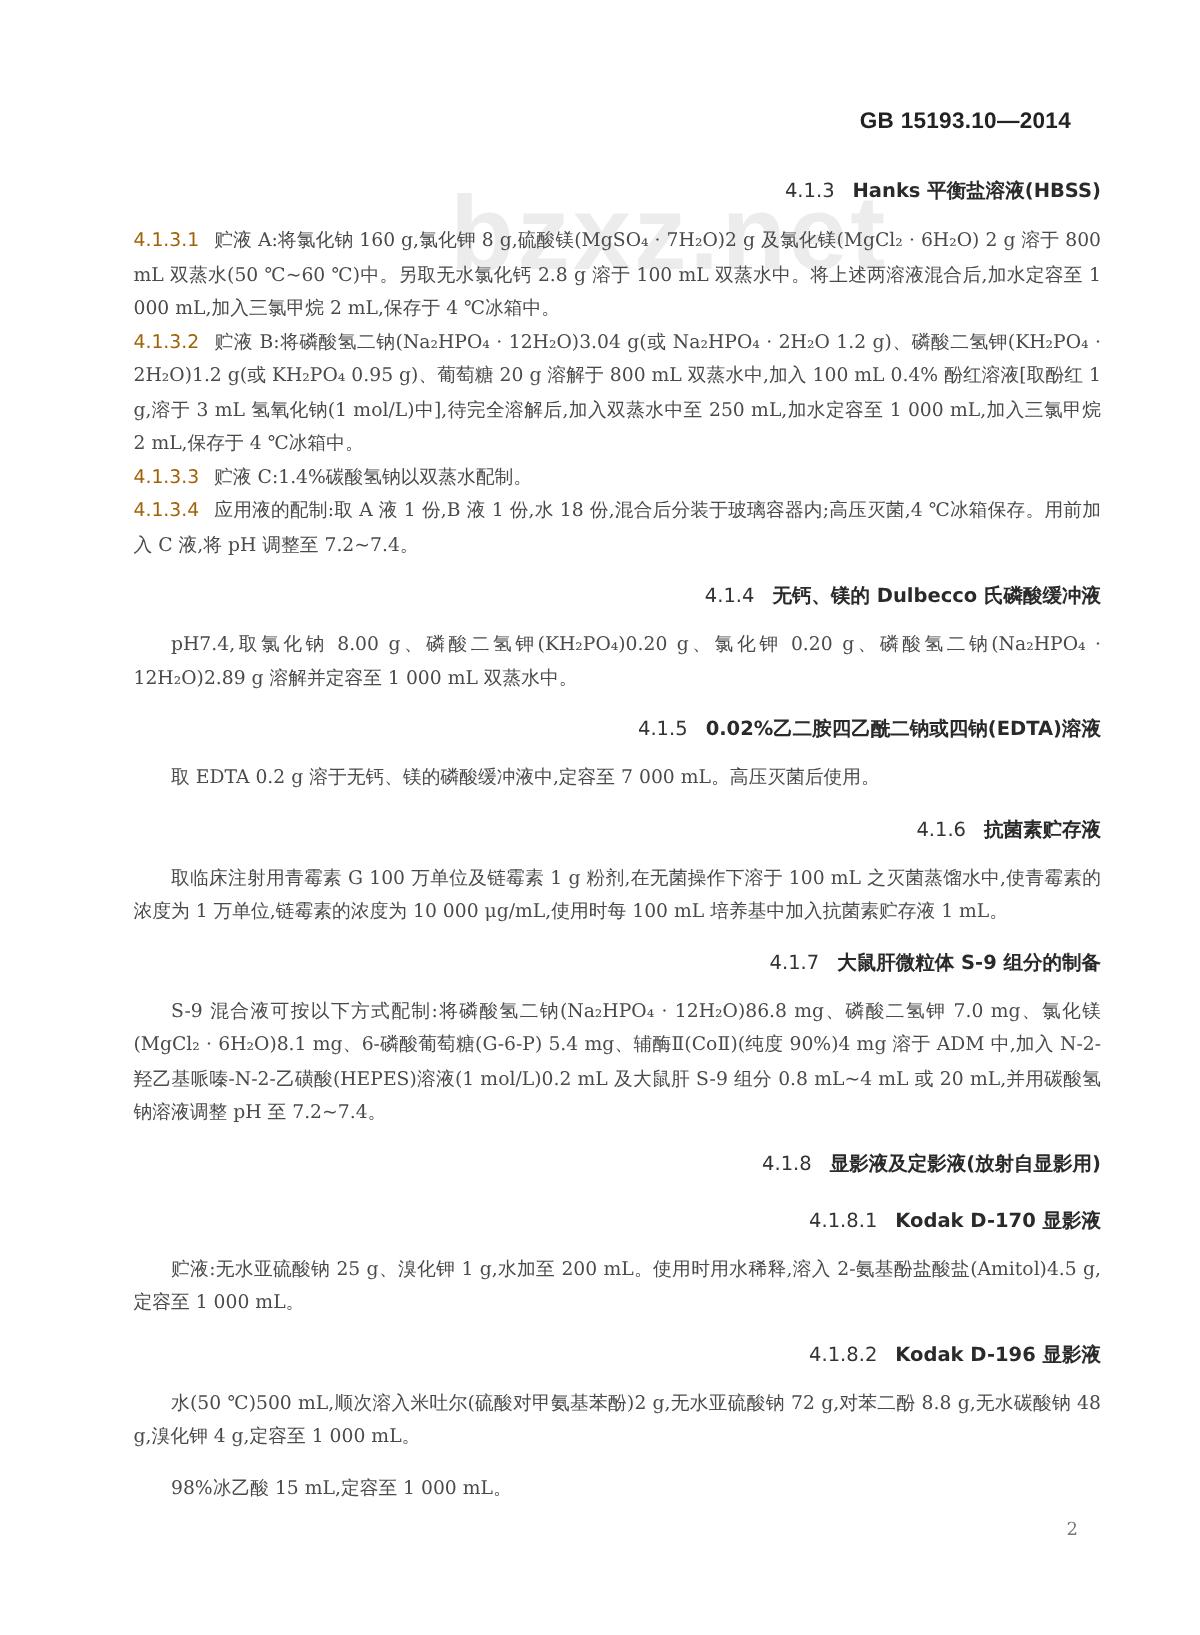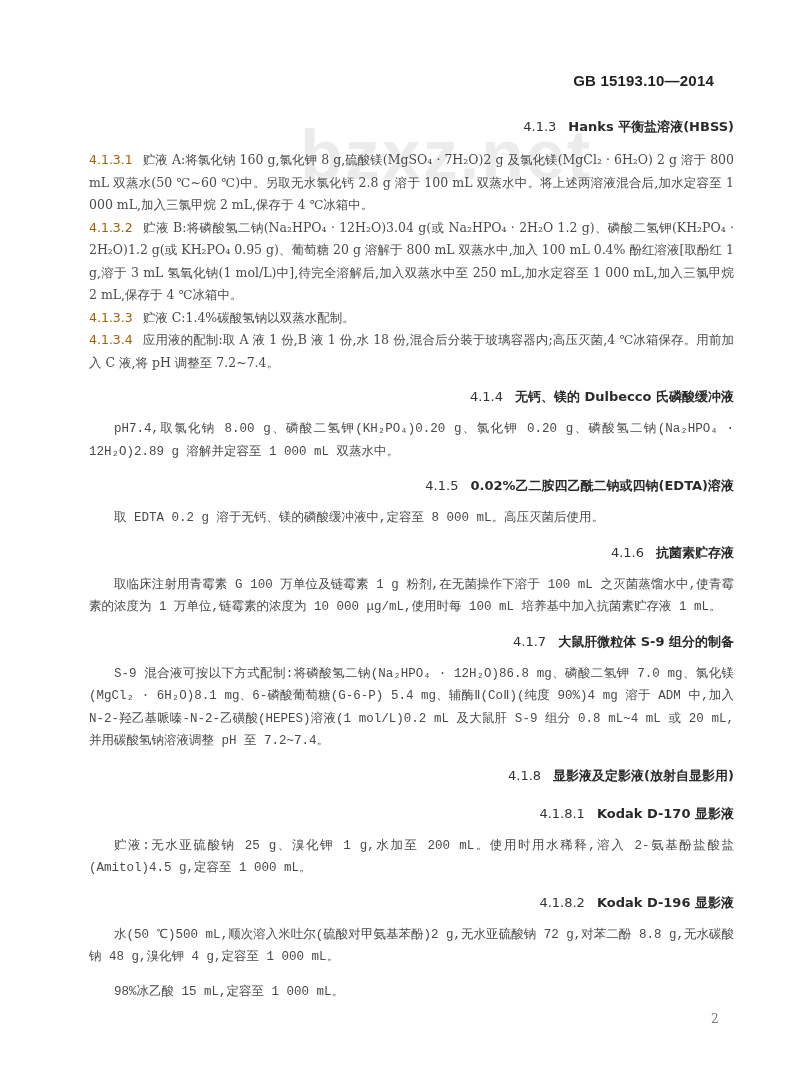--- a/index.html
+++ b/index.html
@@ -9,21 +9,21 @@
   .std-code { position: absolute; right: 86px; top: 72px; font-family: "Liberation Sans", "DejaVu Sans", sans-serif;
               font-weight: bold; font-size: 15px; color: #222; letter-spacing: 0.2px; }
   .watermark { position: absolute; left: 300px; top: 115px; font-family: "Liberation Sans", "DejaVu Sans", sans-serif;
                font-weight: bold; font-size: 70px; color: rgba(200,200,200,0.35); letter-spacing: 2px;
                pointer-events: none; }
   .content { position: absolute; left: 89px; top: 118px; width: 645px; }
   .h { font-family: "DejaVu Sans", "Liberation Sans", sans-serif; font-weight: bold; font-size: 13px;
        color: #2a2a2a; margin: 0; white-space: nowrap; text-align: right; }
   .h .num { display: inline-block; margin-right: 12px; font-weight: normal; color: #333; }
   .p { font-size: 12.5px; line-height: 22.5px; margin: 0; color: #4a4a4a; text-align: justify; }
-  .p.indent { text-indent: 25px; font-family: Liberation Mono, monospace; }
+  .p.indent { text-indent: 25px; }
   .p .num { font-family: "DejaVu Sans", "Liberation Sans", sans-serif; font-size: 12.5px; color: #a16207; margin-right: 10px; }
   .page-num { position: absolute; left: 711px; top: 1012px; font-size: 12px; color: #777; }
 </style>
 </head>
 <body>
 
 <div class="page">
   <div class="std-code">GB 15193.10—2014</div>
   <div class="watermark">bzxz.net</div>
 
@@ -46,21 +46,21 @@
     </p>
 
     <div class="h" style="margin-top:14px;">
       <span class="num">4.1.4</span><span>无钙、镁的 Dulbecco 氏磷酸缓冲液</span>
     </div>
     <p class="p indent" style="margin-top:12px;">pH7.4,取氯化钠 8.00 g、磷酸二氢钾(KH₂PO₄)0.20 g、氯化钾 0.20 g、磷酸氢二钠(Na₂HPO₄ · 12H₂O)2.89 g 溶解并定容至 1 000 mL 双蒸水中。</p>
 
     <div class="h" style="margin-top:14px;">
       <span class="num">4.1.5</span><span>0.02%乙二胺四乙酰二钠或四钠(EDTA)溶液</span>
     </div>
-    <p class="p indent" style="margin-top:12px;">取 EDTA 0.2 g 溶于无钙、镁的磷酸缓冲液中,定容至 8 000 mL。高压灭菌后使用。</p>
+    <p class="p indent" style="margin-top:12px;">取 EDTA 0.2 g 溶于无钙、镁的磷酸缓冲液中,定容至 7 000 mL。高压灭菌后使用。</p>
 
     <div class="h" style="margin-top:14px;">
       <span class="num">4.1.6</span><span>抗菌素贮存液</span>
     </div>
     <p class="p indent" style="margin-top:12px;">取临床注射用青霉素 G 100 万单位及链霉素 1 g 粉剂,在无菌操作下溶于 100 mL 之灭菌蒸馏水中,使青霉素的浓度为 1 万单位,链霉素的浓度为 10 000 μg/mL,使用时每 100 mL 培养基中加入抗菌素贮存液 1 mL。</p>
 
     <div class="h" style="margin-top:14px;">
       <span class="num">4.1.7</span><span>大鼠肝微粒体 S-9 组分的制备</span>
     </div>
     <p class="p indent" style="margin-top:12px;">S-9 混合液可按以下方式配制:将磷酸氢二钠(Na₂HPO₄ · 12H₂O)86.8 mg、磷酸二氢钾 7.0 mg、氯化镁(MgCl₂ · 6H₂O)8.1 mg、6-磷酸葡萄糖(G-6-P) 5.4 mg、辅酶Ⅱ(CoⅡ)(纯度 90%)4 mg 溶于 ADM 中,加入 N-2-羟乙基哌嗪-N-2-乙磺酸(HEPES)溶液(1 mol/L)0.2 mL 及大鼠肝 S-9 组分 0.8 mL~4 mL 或 20 mL,并用碳酸氢钠溶液调整 pH 至 7.2~7.4。</p>

